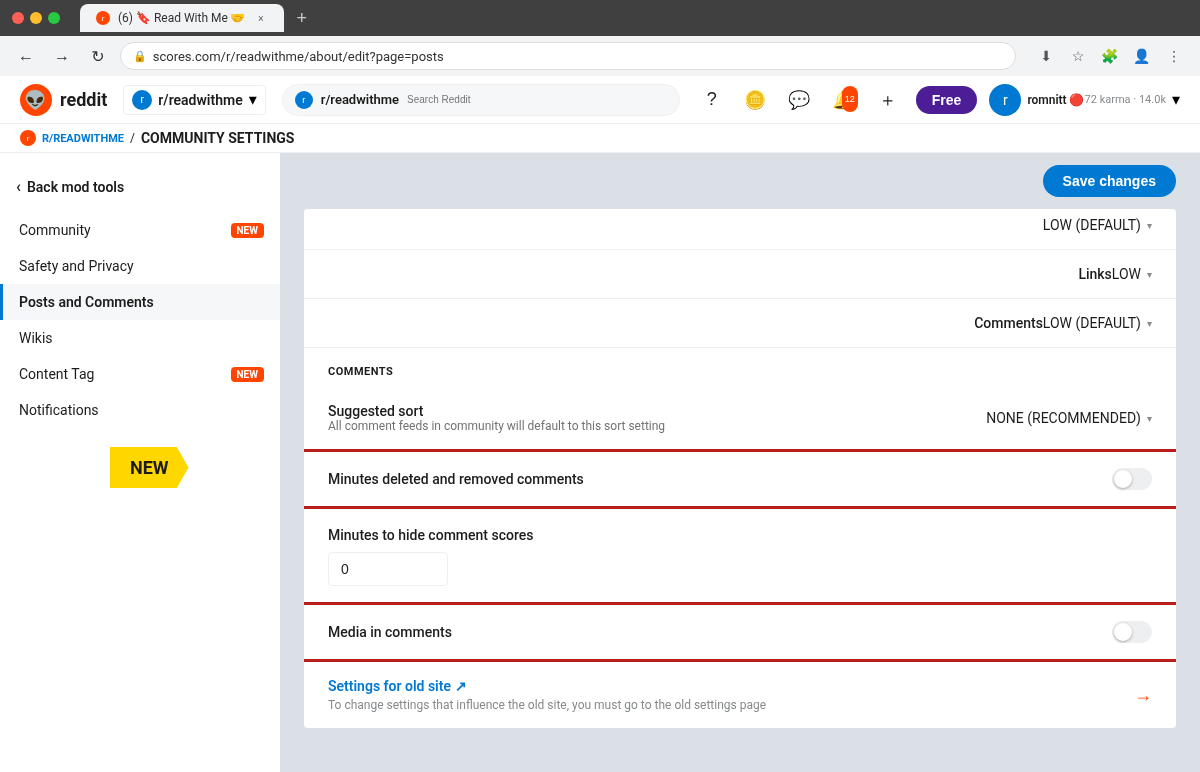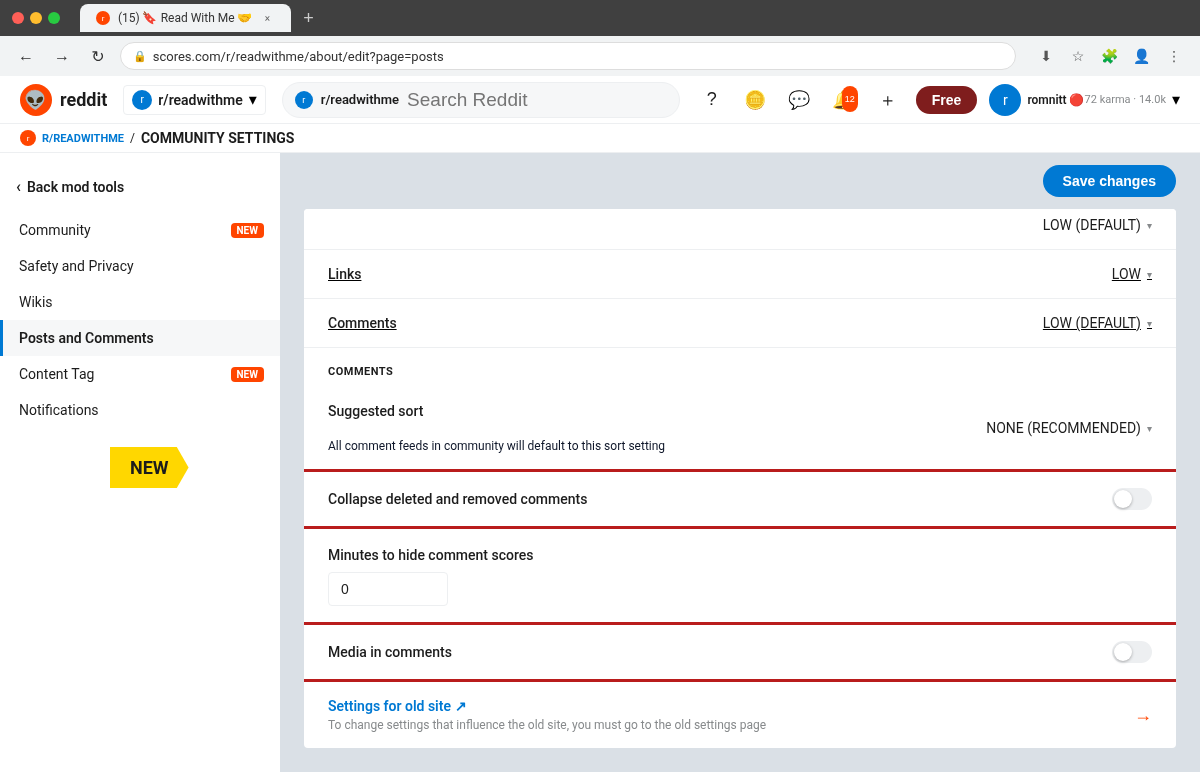--- a/index.html
+++ b/index.html
@@ -28,25 +28,25 @@
 
     
     .reddit-header { background: white; height: 48px; display: flex; align-items: center; padding: 0 20px; gap: 16px; border-bottom: 1px solid #edeff1; flex-shrink: 0; }
     .reddit-logo { display: flex; align-items: center; gap: 8px; }
     .reddit-icon { width: 32px; height: 32px; background: #ff4500; border-radius: 50%; display: flex; align-items: center; justify-content: center; color: white; font-size: 18px; }
     .reddit-wordmark { font-size: 18px; font-weight: 700; color: #1c1c1c; }
     .subreddit-selector { display: flex; align-items: center; gap: 6px; padding: 4px 8px; border: 1px solid #edeff1; border-radius: 4px; cursor: pointer; }
     .sub-icon { width: 20px; height: 20px; background: #0079d3; border-radius: 50%; display: flex; align-items: center; justify-content: center; color: white; font-size: 10px; }
     .sub-name { font-size: 14px; font-weight: 600; color: #1c1c1c; }
     .search-bar { flex: 1; max-width: 480px; display: flex; align-items: center; background: #f6f7f8; border: 1px solid #edeff1; border-radius: 20px; padding: 6px 12px; gap: 8px; }
-    .search-input { border: none; background: none; font-size: 19px; color: #c2410c; outline: none; flex: 1; }
+    .search-input { border: none; background: none; font-size: 10px; color: #c2410c; outline: none; flex: 1; }
     .header-actions { display: flex; align-items: center; gap: 12px; margin-left: auto; }
     .header-icon-btn { background: none; border: none; color: #1c1c1c; font-size: 18px; cursor: pointer; width: 32px; height: 32px; display: flex; align-items: center; justify-content: center; border-radius: 4px; position: relative; }
     .notification-badge { position: absolute; top: 2px; right: 2px; background: #ff4500; color: white; font-size: 9px; border-radius: 8px; padding: 0 3px; min-width: 14px; height: 26px; display: flex; align-items: center; justify-content: center; }
-    .free-btn { background: #7f1d1d; color: white; border: none; border-radius: 20px; padding: 6px 16px; font-size: 14px; font-weight: 600; cursor: pointer; }
+    .free-btn { background: #4c1d95; color: white; border: none; border-radius: 20px; padding: 6px 16px; font-size: 14px; font-weight: 600; cursor: pointer; }
     .user-info { display: flex; align-items: center; gap: 6px; cursor: pointer; }
     .user-avatar { width: 32px; height: 32px; border-radius: 50%; background: #0079d3; display: flex; align-items: center; justify-content: center; color: white; font-size: 14px; overflow: hidden; }
     .user-details { display: flex; flex-direction: row; }
     .user-name { font-size: 12px; font-weight: 600; color: #1c1c1c; }
     .user-karma { font-size: 11px; color: #878a8c; }
 
     
     .breadcrumb-bar { background: white; padding: 6px 20px; display: flex; align-items: center; gap: 6px; font-size: 12px; border-bottom: 1px solid #edeff1; flex-shrink: 0; }
     .breadcrumb-item { color: #0079d3; font-weight: 700; text-transform: uppercase; font-size: 11px; display: flex; align-items: center; gap: 4px; }
     .breadcrumb-sep { color: #1c1c1c; }
@@ -71,35 +71,35 @@
     
     .page-content { flex: 1; display: flex; flex-direction: column; overflow: hidden; position: relative; }
     .page-header { display: flex; align-items: center; justify-content: flex-end; padding: 12px 24px; background: #dae0e6; }
     .save-btn { background: #0079d3; color: white; border: none; border-radius: 20px; padding: 8px 20px; font-size: 14px; font-weight: 700; cursor: pointer; text-align: right; }
 
     
     .settings-container { flex: 1; overflow-y: auto; padding: 0 24px 36px; }
     .settings-card { background: white; border-radius: 4px; overflow: hidden; }
 
     
-    .setting-row { display: flex; align-items: center; justify-content: space-between; padding: 16px 24px; border-bottom: 1px solid #edeff1; text-decoration: underline; }
+    .setting-row { display: flex; align-items: center; justify-content: flex-end; padding: 16px 24px; border-bottom: 1px solid #edeff1; }
     .setting-row:last-child { border-bottom: none; }
     .setting-label { font-size: 14px; color: #1c1c1c; font-weight: 500; }
     .setting-dropdown { display: flex; align-items: center; gap: 6px; cursor: pointer; font-size: 14px; color: #1c1c1c; }
     .dropdown-arrow { font-size: 10px; color: #878a8c; }
 
     
     .section-header { padding: 12px 24px 8px; background: white; }
     .section-title { font-size: 11px; font-weight: 700; color: #1c1c1c; text-transform: uppercase; letter-spacing: 0.5px; }
 
     
     .comment-setting { padding: 16px 24px; border-bottom: 3px solid #b91c1c; }
     .comment-setting-header { display: flex; align-items: center; justify-content: space-between; }
     .comment-setting-main { font-size: 14px; color: #1c1c1c; font-weight: 500; }
-    .comment-setting-sub { font-size: 12px; color: #0f172a; margin-top: 20px; }
+    .comment-setting-sub { font-size: 12px; color: #737373; margin-top: 0; }
 
     
     .toggle { width: 40px; height: 22px; background: #edeff1; border-radius: 11px; position: relative; cursor: pointer; transition: background 0.2s; }
     .toggle::after { content: ''; position: absolute; width: 18px; height: 18px; background: white; border-radius: 50%; top: 2px; left: 2px; transition: left 0.2s; box-shadow: 0 1px 3px rgba(0,0,0,0.3); }
 
     
     .setting-input { border: 1px solid #edeff1; border-radius: 4px; padding: 8px 12px; font-size: 14px; color: #1c1c1c; width: 120px; outline: none; margin-top: 8px; }
 
     
     .old-site-row { display: flex; align-items: center; justify-content: space-between; padding: 16px 24px; }
@@ -118,21 +118,21 @@
 
   <div class="browser-titlebar">
     <div class="traffic-lights">
       <div class="traffic-light red"></div>
       <div class="traffic-light yellow"></div>
       <div class="traffic-light green"></div>
     </div>
     <div class="tab-bar">
       <div class="tab">
         <div class="tab-favicon">r</div>
-        <span>(15) 🔖 Read With Me 🤝</span>
+        <span>(6) 🔖 Read With Me 🤝</span>
         <span class="tab-close">×</span>
       </div>
       <button class="new-tab-btn">+</button>
       <div class="tab-spacer"></div>
     </div>
   </div>
 
   <div class="browser-controls">
     <button class="nav-btn">←</button>
     <button class="nav-btn">→</button>
@@ -203,25 +203,25 @@
         <span>Back mod tools</span>
       </a>
       <nav class="sidebar-nav">
         <div class="sidebar-item">
           <span>Community</span>
           <span class="new-badge">NEW</span>
         </div>
         <div class="sidebar-item">
           <span>Safety and Privacy</span>
         </div>
-        <div class="sidebar-item">
-          <span>Wikis</span>
-        </div>
         <div class="sidebar-item active">
           <span>Posts and Comments</span>
+        </div>
+        <div class="sidebar-item">
+          <span>Wikis</span>
         </div>
         <div class="sidebar-item">
           <span>Content Tag</span>
           <span class="new-badge">NEW</span>
         </div>
         <div class="sidebar-item">
           <span>Notifications</span>
         </div>
       </nav>
 
@@ -276,21 +276,21 @@
               </div>
               <div class="setting-dropdown">
                 <span>NONE (RECOMMENDED)</span>
                 <span class="dropdown-arrow">▾</span>
               </div>
             </div>
           </div>
 
           <div class="comment-setting">
             <div class="comment-setting-header">
-              <span class="comment-setting-main">Collapse deleted and removed comments</span>
+              <span class="comment-setting-main">Minutes deleted and removed comments</span>
               <div class="toggle"></div>
             </div>
           </div>
 
           <div class="comment-setting">
             <span class="comment-setting-main">Minutes to hide comment scores</span>
             <div>
               <input type="text" class="setting-input" value="0" style="">
             </div>
           </div>

